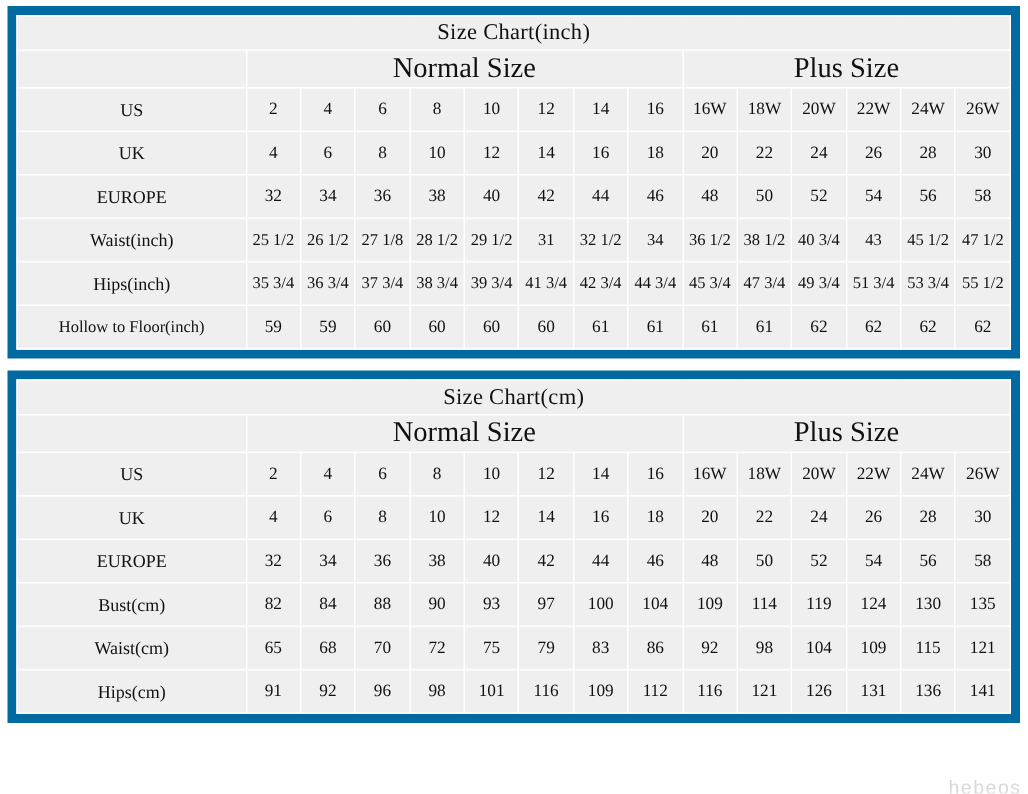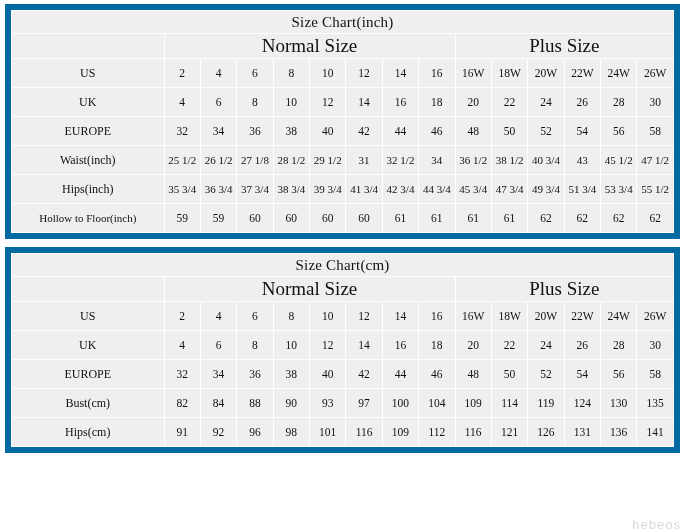--- a/index.html
+++ b/index.html
@@ -325,20 +325,37 @@
           <td class="val">100</td>
           <td class="val">104</td>
           <td class="val">109</td>
           <td class="val">114</td>
           <td class="val">119</td>
           <td class="val">124</td>
           <td class="val">130</td>
           <td class="val">135</td>
         </tr>
 
+        <tr>
+          <td class="rowlabel">Waist(cm)</td>
+          <td class="val">65</td>
+          <td class="val">68</td>
+          <td class="val">70</td>
+          <td class="val">72</td>
+          <td class="val">75</td>
+          <td class="val">79</td>
+          <td class="val">83</td>
+          <td class="val">86</td>
+          <td class="val">92</td>
+          <td class="val">98</td>
+          <td class="val">104</td>
+          <td class="val">109</td>
+          <td class="val">115</td>
+          <td class="val">121</td>
+        </tr>
 
         <tr>
           <td class="rowlabel">Hips(cm)</td>
           <td class="val">91</td>
           <td class="val">92</td>
           <td class="val">96</td>
           <td class="val">98</td>
           <td class="val">101</td>
           <td class="val">116</td>
           <td class="val">109</td>

